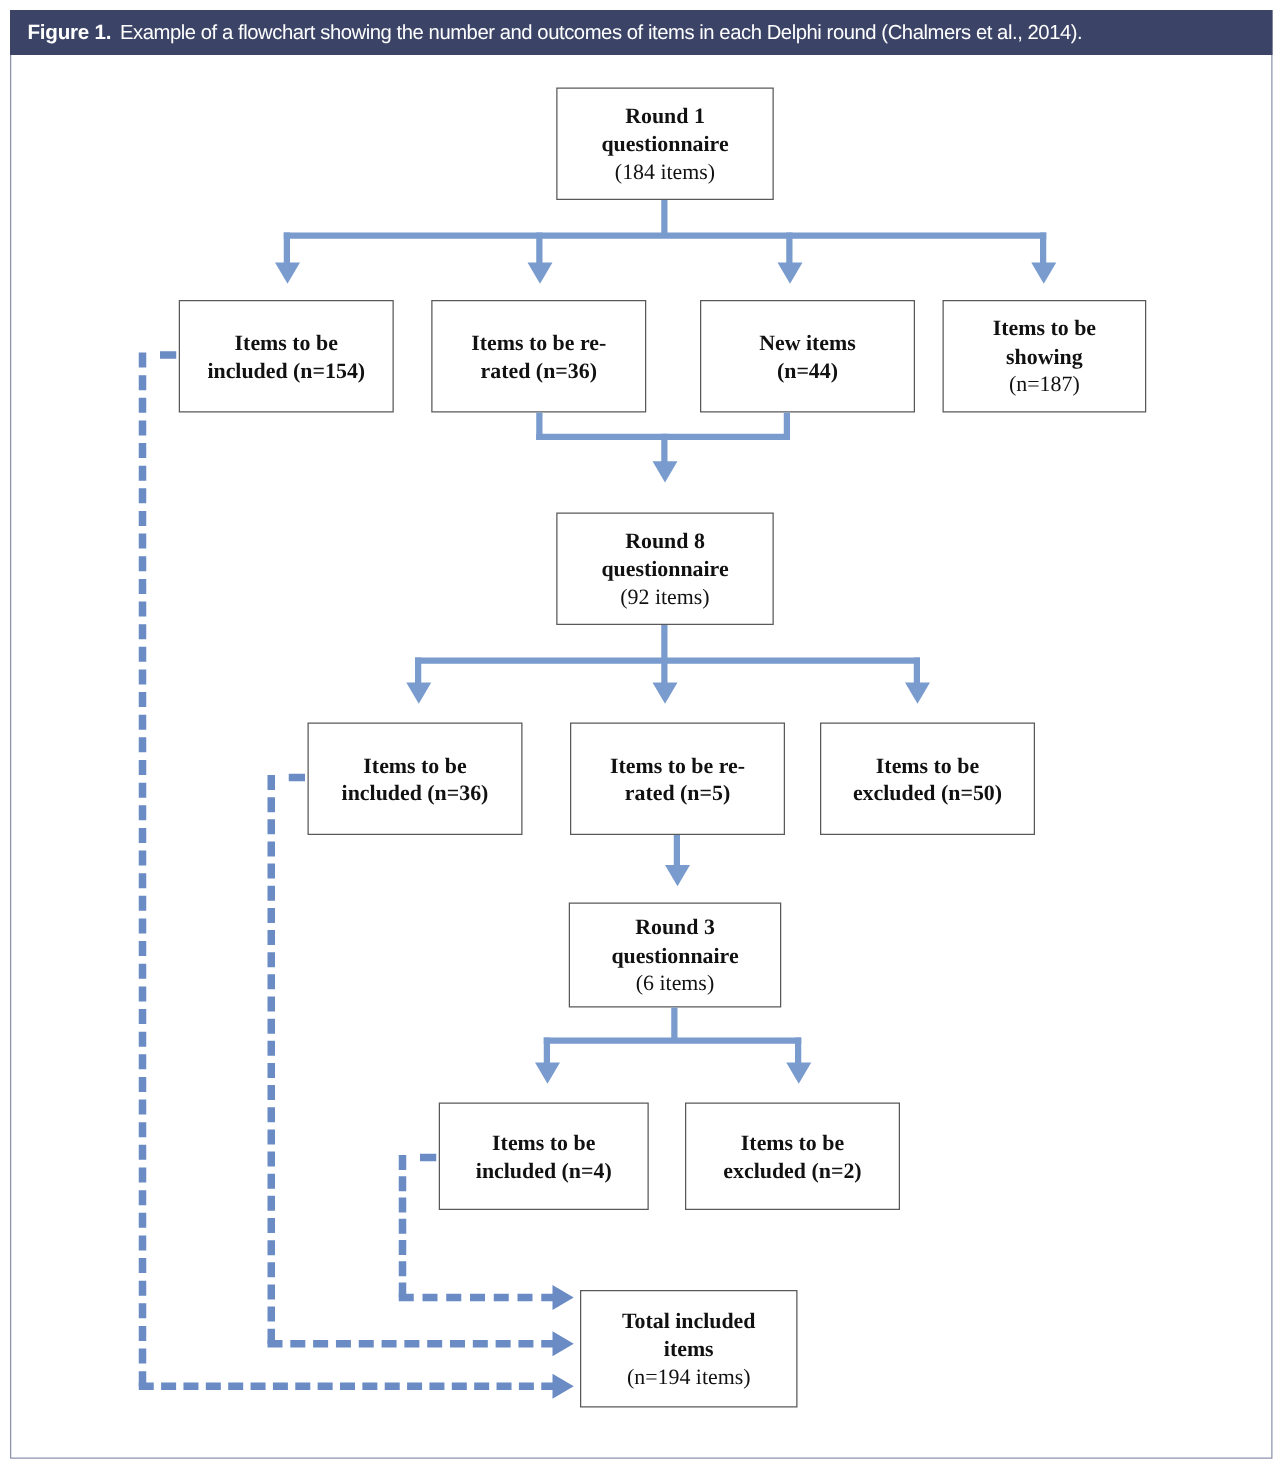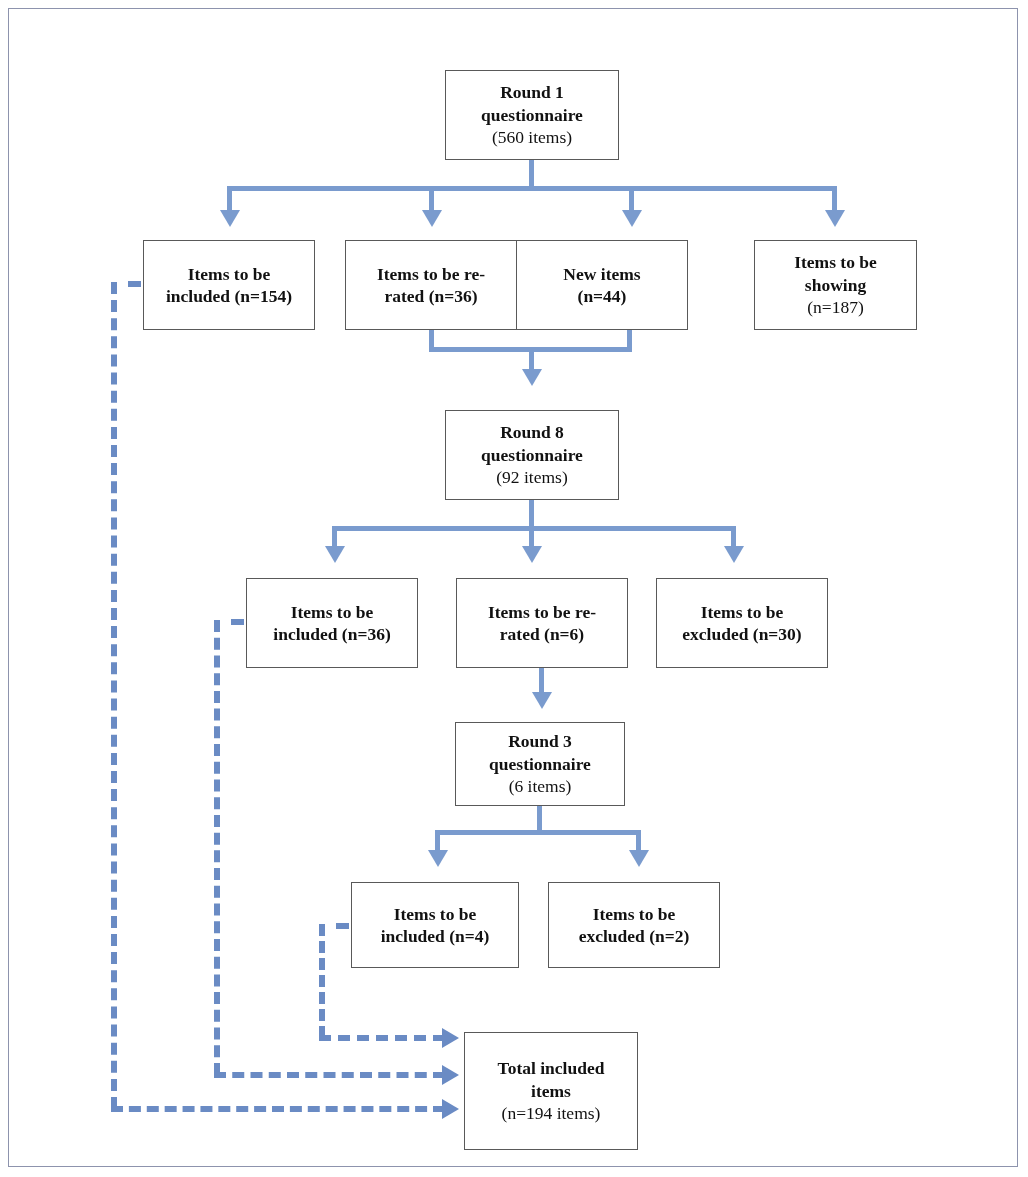--- a/index.html
+++ b/index.html
@@ -132,27 +132,31 @@
     background: #6a8bc4;
   }
 </style>
 </head>
 <body>
 
 <div id="figure-root">
 
   <div class="figure-frame"></div>
 
+  <div class="caption-bar">
+    <span class="caption-label">Figure 1.</span>
+    <span class="caption-text">Example of a flowchart showing the number and outcomes of items in each Delphi round (Chalmers et al., 2014).</span>
+  </div>
 
   <div class="chart-canvas">
 
     <div class="node bold" style="left:437px; top:26px; width:174px; height:90px;">
       <span class="ln">Round 1</span>
       <span class="ln">questionnaire</span>
-      <span class="sub">(560 items)</span>
+      <span class="sub">(184 items)</span>
     </div>
 
     <div class="conn v" style="left:521px; top:116px; height:28px;"></div>
 
     <div class="conn h" style="left:219px; top:142px; width:610px;"></div>
 
     <div class="conn v" style="left:219px; top:142px; height:26px;"></div>
     <div class="arrow-down" style="left:211.5px; top:166px;"></div>
 
     <div class="conn v" style="left:421px; top:142px; height:26px;"></div>
@@ -167,21 +171,21 @@
     <div class="node bold" style="left:135px; top:196px; width:172px; height:90px;">
       <span class="ln">Items to be</span>
       <span class="ln">included (n=154)</span>
     </div>
 
     <div class="node bold" style="left:337px; top:196px; width:172px; height:90px;">
       <span class="ln">Items to be re-</span>
       <span class="ln">rated (n=36)</span>
     </div>
 
-    <div class="node bold" style="left:508px; top:196px; width:172px; height:90px;">
+    <div class="node bold" style="left:552px; top:196px; width:172px; height:90px;">
       <span class="ln">New items</span>
       <span class="ln">(n=44)</span>
     </div>
 
     <div class="node bold" style="left:746px; top:196px; width:163px; height:90px;">
       <span class="ln">Items to be</span>
       <span class="ln">showing</span>
       <span class="sub">(n=187)</span>
     </div>
 
@@ -209,26 +213,26 @@
     <div class="conn v" style="left:723px; top:482px; height:22px;"></div>
     <div class="arrow-down" style="left:715.5px; top:502px;"></div>
 
     <div class="node bold" style="left:238px; top:534px; width:172px; height:90px;">
       <span class="ln">Items to be</span>
       <span class="ln">included (n=36)</span>
     </div>
 
     <div class="node bold" style="left:448px; top:534px; width:172px; height:90px;">
       <span class="ln">Items to be re-</span>
-      <span class="ln">rated (n=6)</span>
+      <span class="ln">rated (n=5)</span>
     </div>
 
     <div class="node bold" style="left:648px; top:534px; width:172px; height:90px;">
       <span class="ln">Items to be</span>
-      <span class="ln">excluded (n=30)</span>
+      <span class="ln">excluded (n=50)</span>
     </div>
 
     <div class="conn v" style="left:531px; top:624px; height:26px;"></div>
     <div class="arrow-down" style="left:523.5px; top:648px;"></div>
 
     <div class="node bold" style="left:447px; top:678px; width:170px; height:84px;">
       <span class="ln">Round 3</span>
       <span class="ln">questionnaire</span>
       <span class="sub">(6 items)</span>
     </div>
@@ -245,21 +249,21 @@
     <div class="node bold" style="left:343px; top:838px; width:168px; height:86px;">
       <span class="ln">Items to be</span>
       <span class="ln">included (n=4)</span>
     </div>
 
     <div class="node bold" style="left:540px; top:838px; width:172px; height:86px;">
       <span class="ln">Items to be</span>
       <span class="ln">excluded (n=2)</span>
     </div>
 
-    <div class="node bold" style="left:456px; top:988px; width:174px; height:118px;">
+    <div class="node bold" style="left:456px; top:988px; width:174px; height:94px;">
       <span class="ln">Total included</span>
       <span class="ln">items</span>
       <span class="sub">(n=194 items)</span>
     </div>
 
     <div class="dash-stub" style="left:120px; top:237px;"></div>
     <div class="dash v" style="left:103px; top:238px; height:827px;"></div>
     <div class="dash h" style="left:103px; top:1062px; width:334px;"></div>
     <div class="arrow-right" style="left:434px; top:1055px;"></div>
 

